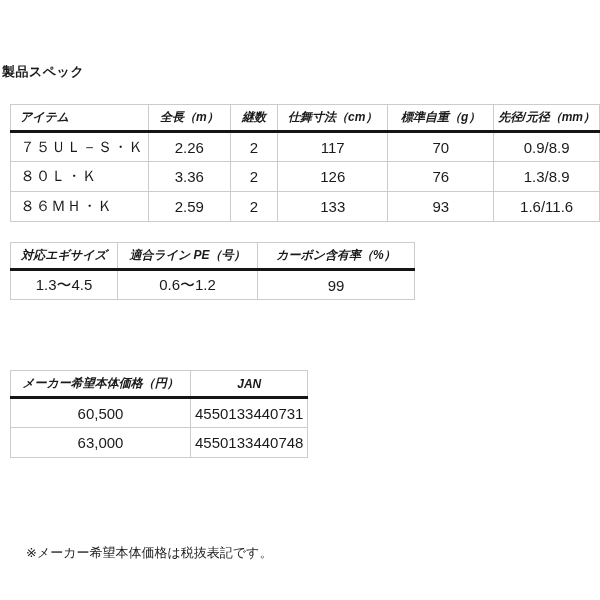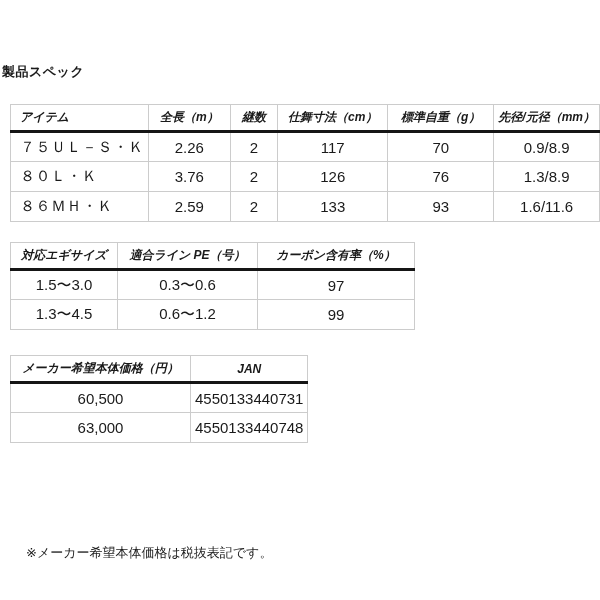--- a/index.html
+++ b/index.html
@@ -29,21 +29,21 @@
   th{
     font-size:12px;font-weight:bold;height:27px;
     border-bottom:3px solid #151515;
     font-style:italic;
   }
   td{
     font-size:15px;font-weight:normal;height:30px;
   }
   #spec-table{top:104px;}
   #egi-table{top:242px;}
-  #price-table{top:355px;}
+  #price-table{top:370px;}
   #spec-table td.item-cell{text-align:left;padding-left:9px;letter-spacing:.5px;}
   .footnote{
     position:absolute;left:10px;top:528px;
     margin:16px;font-size:13px;font-weight:normal;
   }
 </style>
 </head>
 <body>
 
 <h2 class="page-title">製品スペック</h2>
@@ -71,21 +71,21 @@
     <tr>
       <td class="item-cell">７５ＵＬ－Ｓ・Ｋ</td>
       <td>2.26</td>
       <td>2</td>
       <td>117</td>
       <td>70</td>
       <td>0.9/8.9</td>
     </tr>
     <tr>
       <td class="item-cell">８０Ｌ・Ｋ</td>
-      <td>3.76</td>
+      <td>3.36</td>
       <td>2</td>
       <td>126</td>
       <td>76</td>
       <td>1.3/8.9</td>
     </tr>
     <tr>
       <td class="item-cell">８６ＭＨ・Ｋ</td>
       <td>2.59</td>
       <td>2</td>
       <td>133</td>
@@ -102,25 +102,20 @@
       <col style="width:157px">
   </colgroup>
   <thead>
     <tr>
       <th>対応エギサイズ</th>
       <th>適合ライン PE（号）</th>
       <th>カーボン含有率（%）</th>
     </tr>
   </thead>
   <tbody>
-    <tr>
-      <td>1.5〜3.0</td>
-      <td>0.3〜0.6</td>
-      <td>97</td>
-    </tr>
     <tr>
       <td>1.3〜4.5</td>
       <td>0.6〜1.2</td>
       <td>99</td>
     </tr>
   </tbody>
 </table>
 
 <table id="price-table">
   <colgroup>

